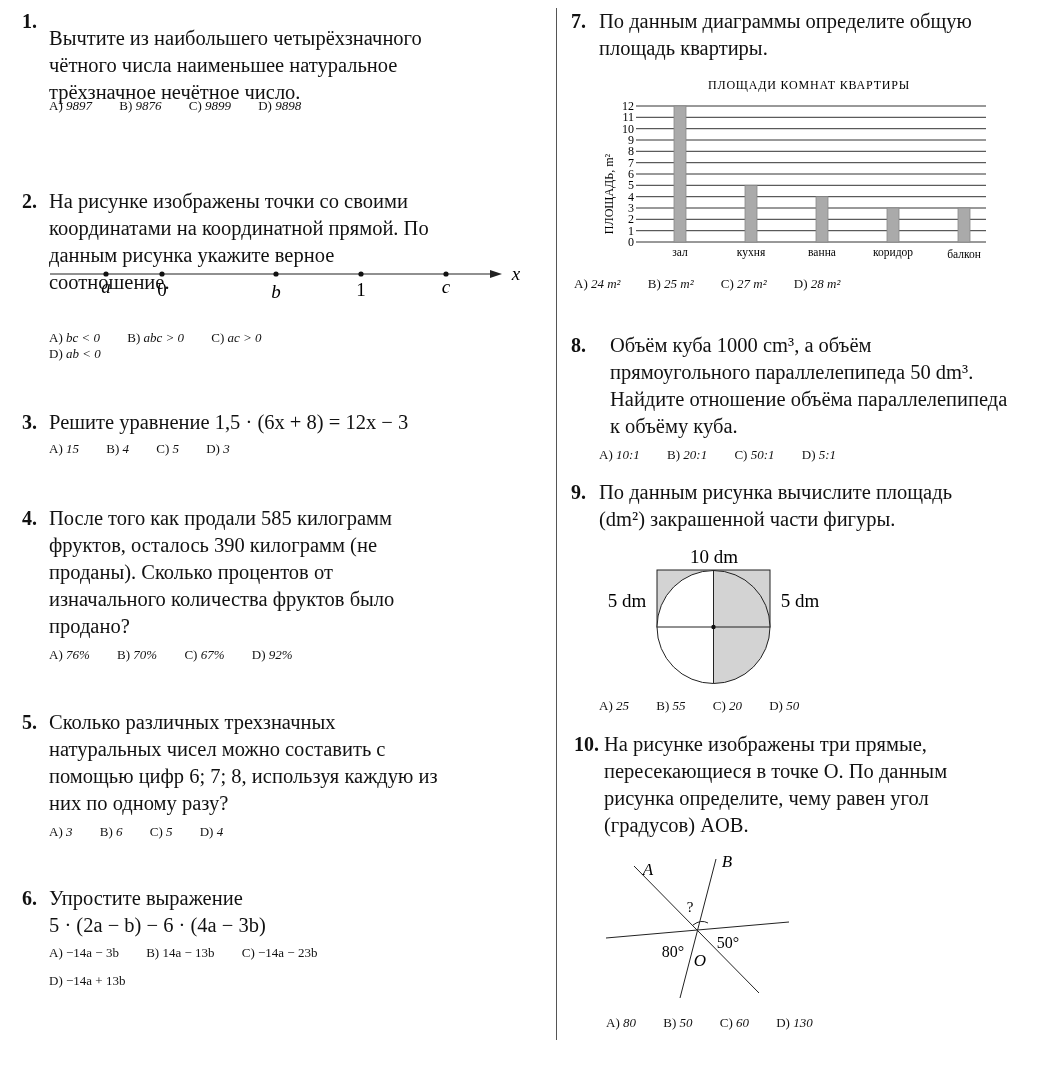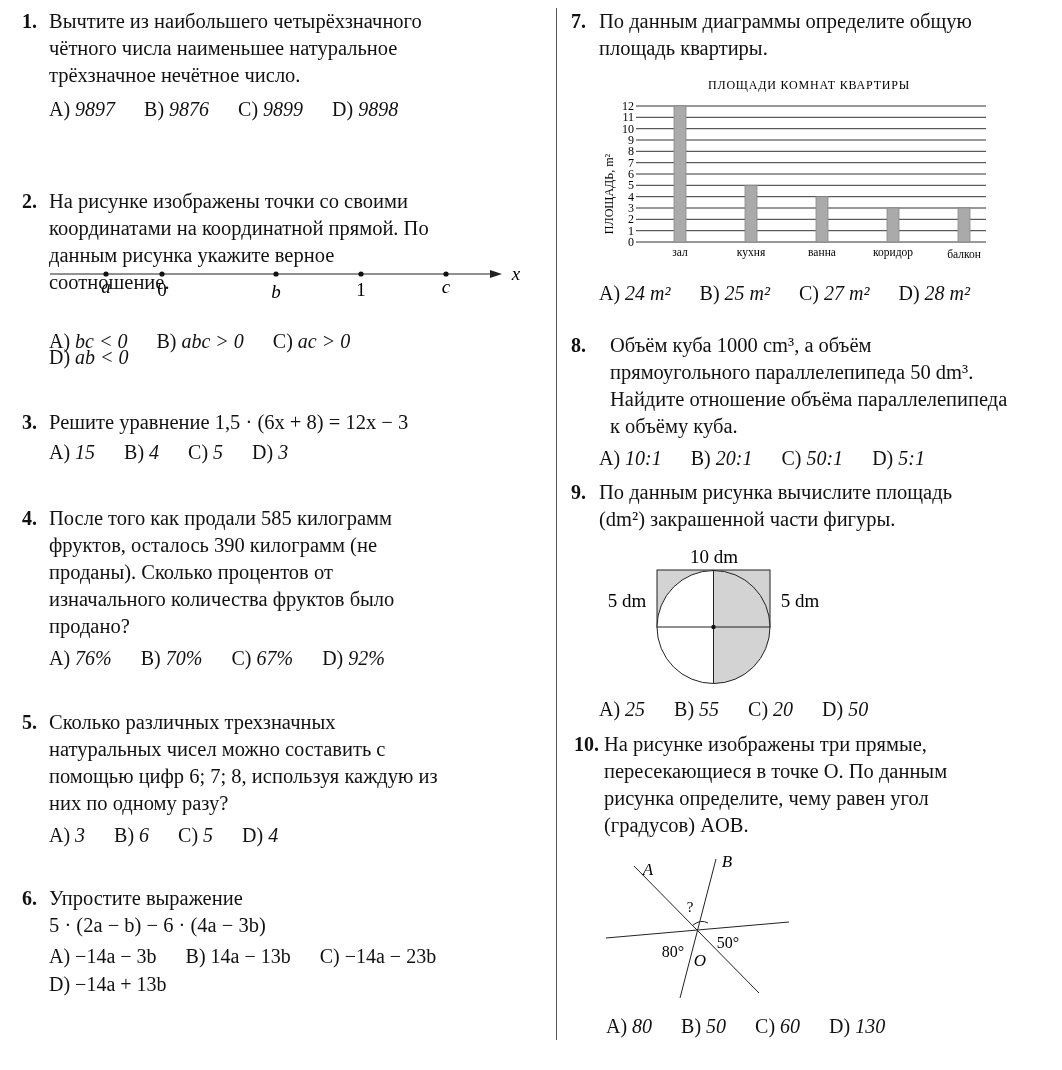--- a/index.html
+++ b/index.html
@@ -1,34 +1,34 @@
 <!DOCTYPE html>
 <html><head>
 <meta charset="utf-8">
 <style>
   html,body{margin:0;padding:0;background:#fff;}
   body{width:1062px;height:1070px;position:relative;overflow:hidden;
        font-family:"DejaVu Serif","Liberation Serif",serif;color:#111;font-size:19px;}
   .abs{position:absolute;}
   .qnum{position:absolute;font-weight:bold;font-family:"Liberation Serif",serif;font-size:20px;}
   .qtext{position:absolute;font-family:"Liberation Serif",serif;font-size:20.5px;line-height:27px;white-space:nowrap;}
-  .opts{position:absolute;font-family:"Liberation Serif",serif;font-size:20px;white-space:nowrap;}
+  .opts{position:absolute;font-family:"Liberation Serif",serif;font-size:13px;white-space:nowrap;}
   .opt{display:inline-block;margin-right:24px;}
   .opt .val{font-style:italic;}
   .divider{position:absolute;left:556px;top:8px;width:1px;height:1032px;background:#555;}
   svg text{font-family:"Liberation Serif",serif;}
 </style>
 </head>
 <body>
 
 <div class="divider"></div>
 
 <div>
   <div class="qnum" style="left:22px;top:10px;">1.</div>
-  <div class="qtext" style="left:49px;top:8px;">
+  <div class="qtext" style="left:49px;top:25px;">
     <div>Вычтите из наибольшего четырёхзначного</div>
     <div>чётного числа наименьшее натуральное</div>
     <div>трёхзначное нечётное число.</div>
   </div>
   <div class="opts" style="left:49px;top:98px;">
     <span class="opt"><span>A)</span> <span class="val">9897</span></span>
     <span class="opt"><span>B)</span> <span class="val">9876</span></span>
     <span class="opt"><span>C)</span> <span class="val">9899</span></span>
     <span class="opt"><span>D)</span> <span class="val">9898</span></span>
   </div>
@@ -180,21 +180,21 @@
     </g>
     <g font-size="11.5" text-anchor="middle">
       <text x="84" y="182">зал</text>
       <text x="155" y="182">кухня</text>
       <text x="226" y="182">ванна</text>
       <text x="297" y="182">коридор</text>
       <text x="368" y="184">балкон</text>
     </g>
   </svg>
 
-  <div class="opts" style="left:599px;top:276px;margin-top:6px;">
+  <div class="opts" style="left:574px;top:276px;">
     <span class="opt"><span>A)</span> <span class="val">24 m²</span></span>
     <span class="opt"><span>B)</span> <span class="val">25 m²</span></span>
     <span class="opt"><span>C)</span> <span class="val">27 m²</span></span>
     <span class="opt" style="margin-right:0"><span>D)</span> <span class="val">28 m²</span></span>
   </div>
 </div>
 
 <div>
   <div class="qnum" style="left:571px;top:334px;">8.</div>
   <div class="qtext" style="left:599px;top:332px;margin-left:11px;">

